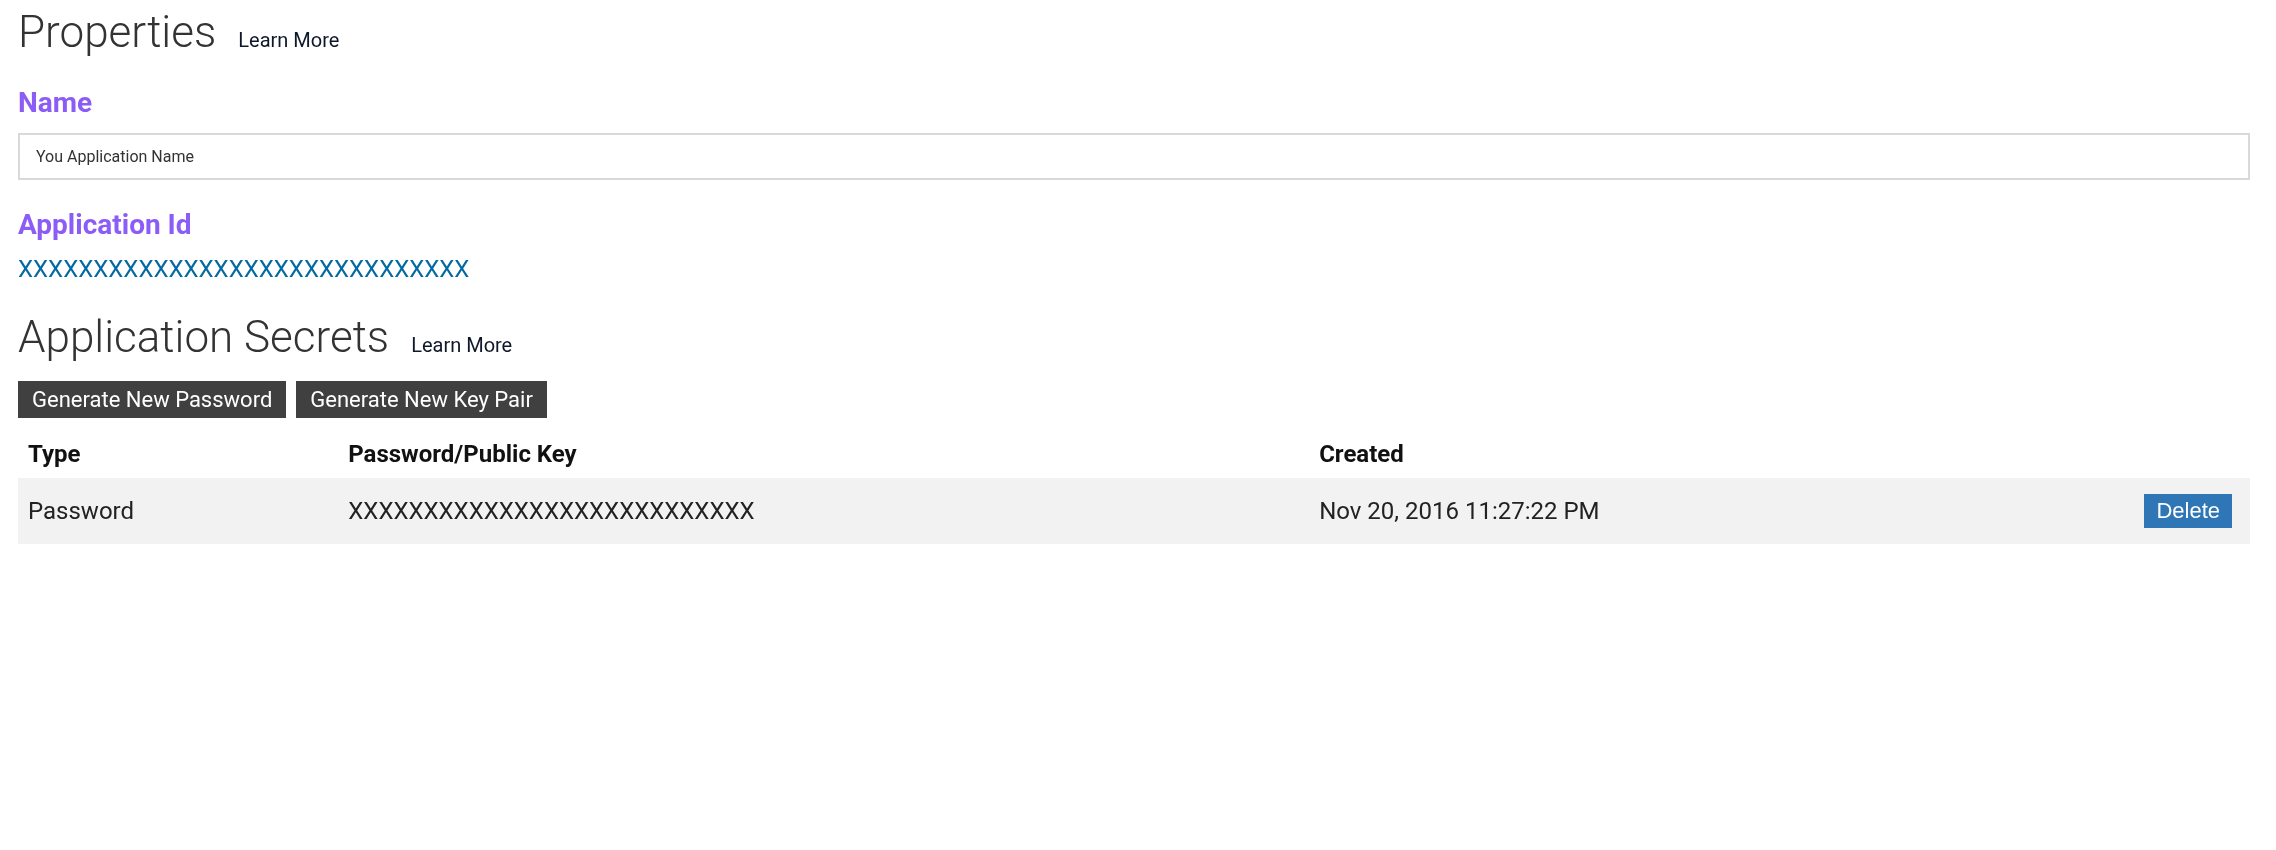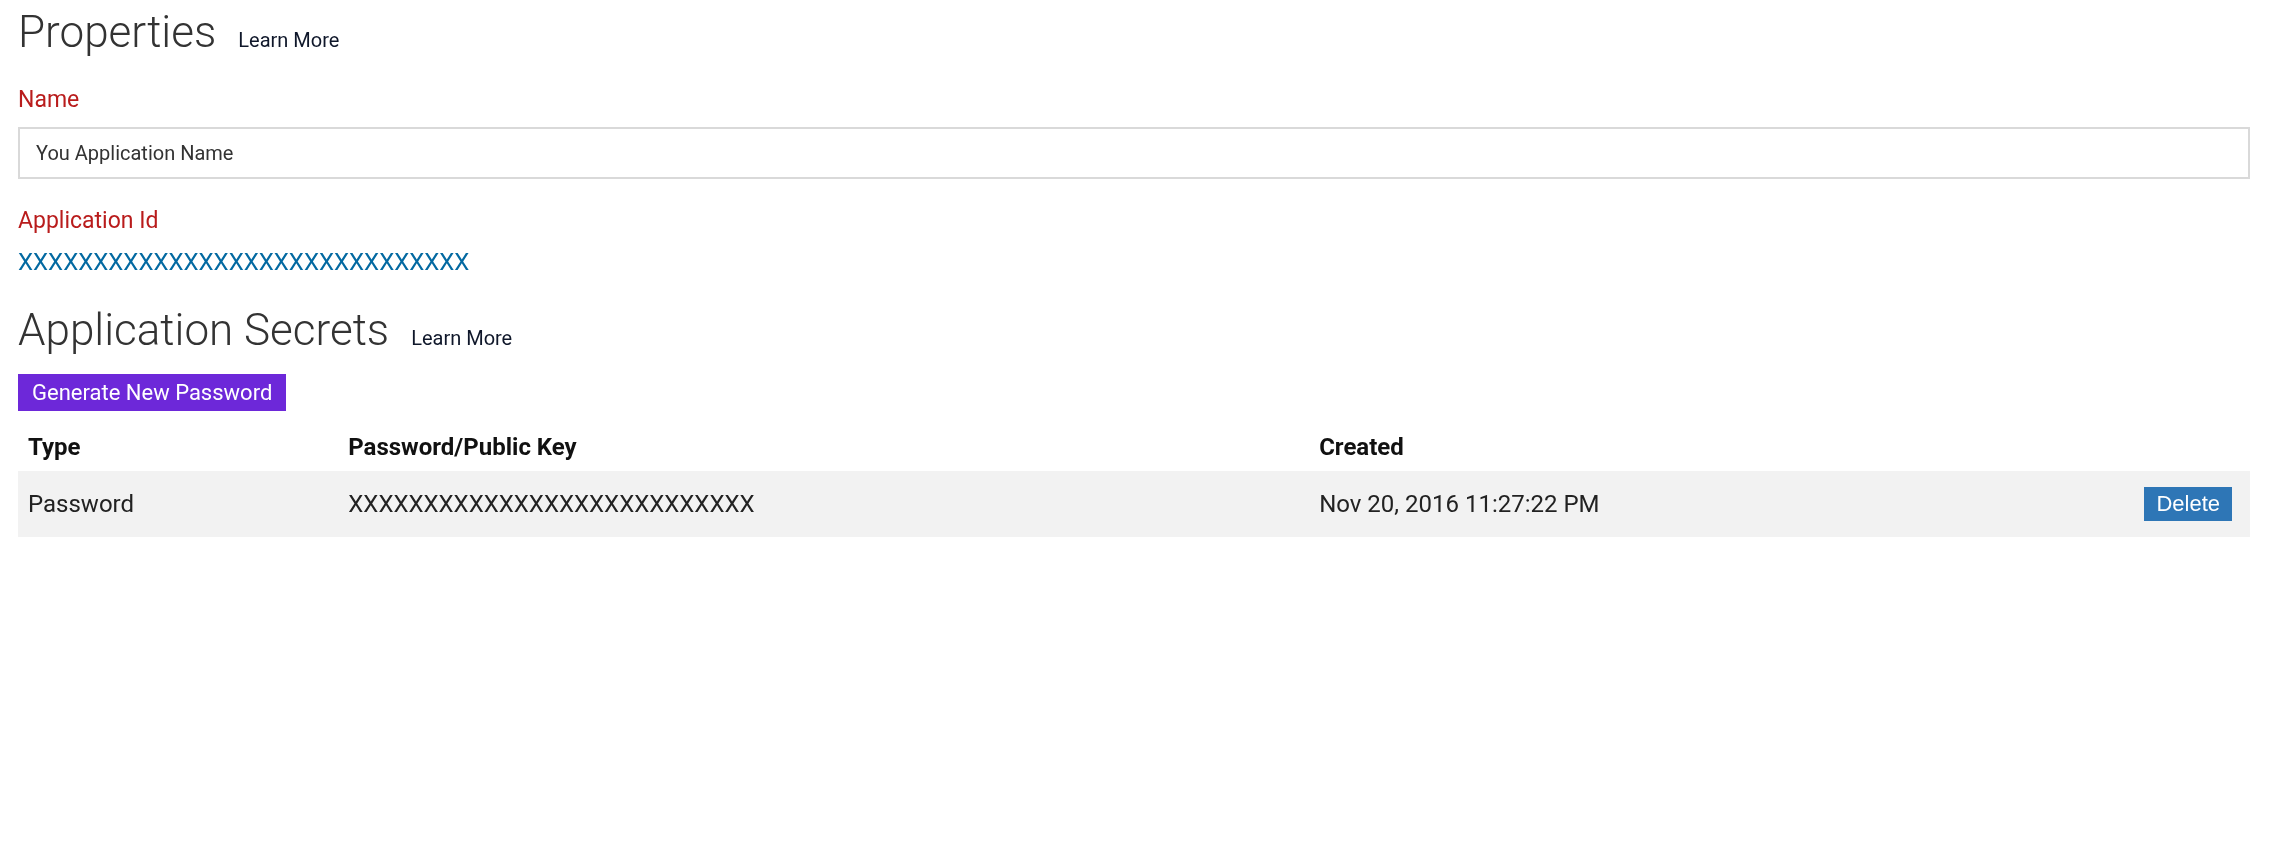--- a/index.html
+++ b/index.html
@@ -26,28 +26,28 @@
       color: #333;
       letter-spacing: 0;
     }
     .learn-more {
       font-size: 20px;
       color: #0f172a;
       text-decoration: none;
       font-weight: 400;
     }
     .field-label {
-      font-size: 23px;
-      color: #b91c1c;
+      font-size: 28px;
+      color: #8b5cf6;
       margin-bottom: 14px;
-      font-weight: 400;
+      font-weight: 700;
     }
     .text-input {
       width: 2232px;
-      font-size: 20px;
+      font-size: 16px;
       padding: 12px 16px;
       border: 2px solid #d9d9d9;
       color: #333;
       font-family: inherit;
       outline: none;
       background: #fff;
     }
     .field-group {
       margin-bottom: 28px;
     }
@@ -57,21 +57,21 @@
       color: #0369a1;
     }
     .secrets-section {
     }
     .button-row {
       display: flex;
       gap: 10px;
       margin-bottom: 12px;
     }
     .btn {
-      background: #6d28d9;
+      background: #404040;
       color: #fff;
       border: none;
       font-size: 22px;
       padding: 6px 14px;
       font-family: inherit;
       cursor: pointer;
       font-weight: 400;
     }
     .secrets-table {
       width: 2232px;
@@ -129,20 +129,21 @@
 </div>
 
 <div class="secrets-section">
   <div class="section-header secrets">
     <h1>Application Secrets</h1>
     <a href="#" class="learn-more">Learn More</a>
   </div>
 
   <div class="button-row">
     <button class="btn">Generate New Password</button>
+    <button class="btn">Generate New Key Pair</button>
   </div>
 
   <table class="secrets-table">
     <thead>
       <tr>
         <th class="col-type">Type</th>
         <th class="col-key">Password/Public Key</th>
         <th class="col-created">Created</th>
         <th class="col-action"></th>
       </tr>

